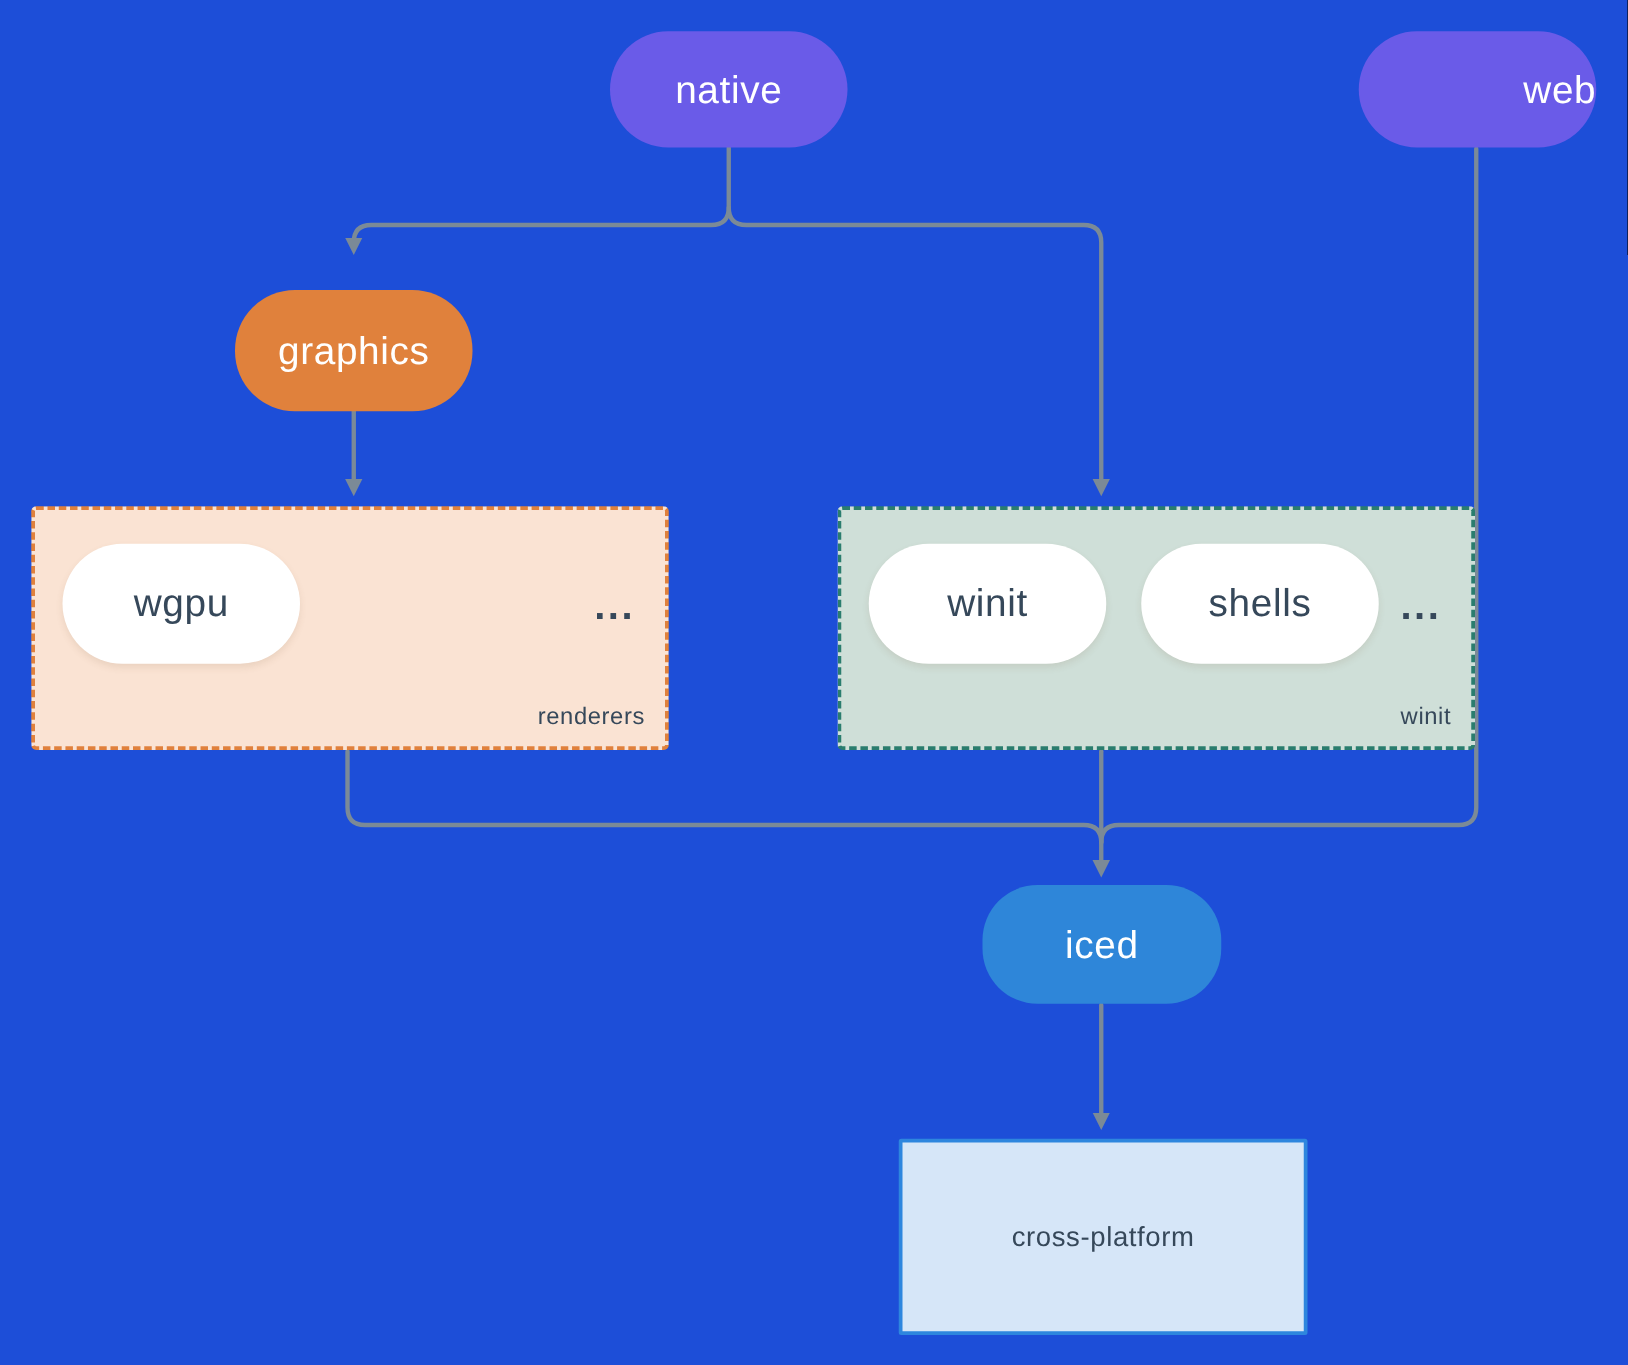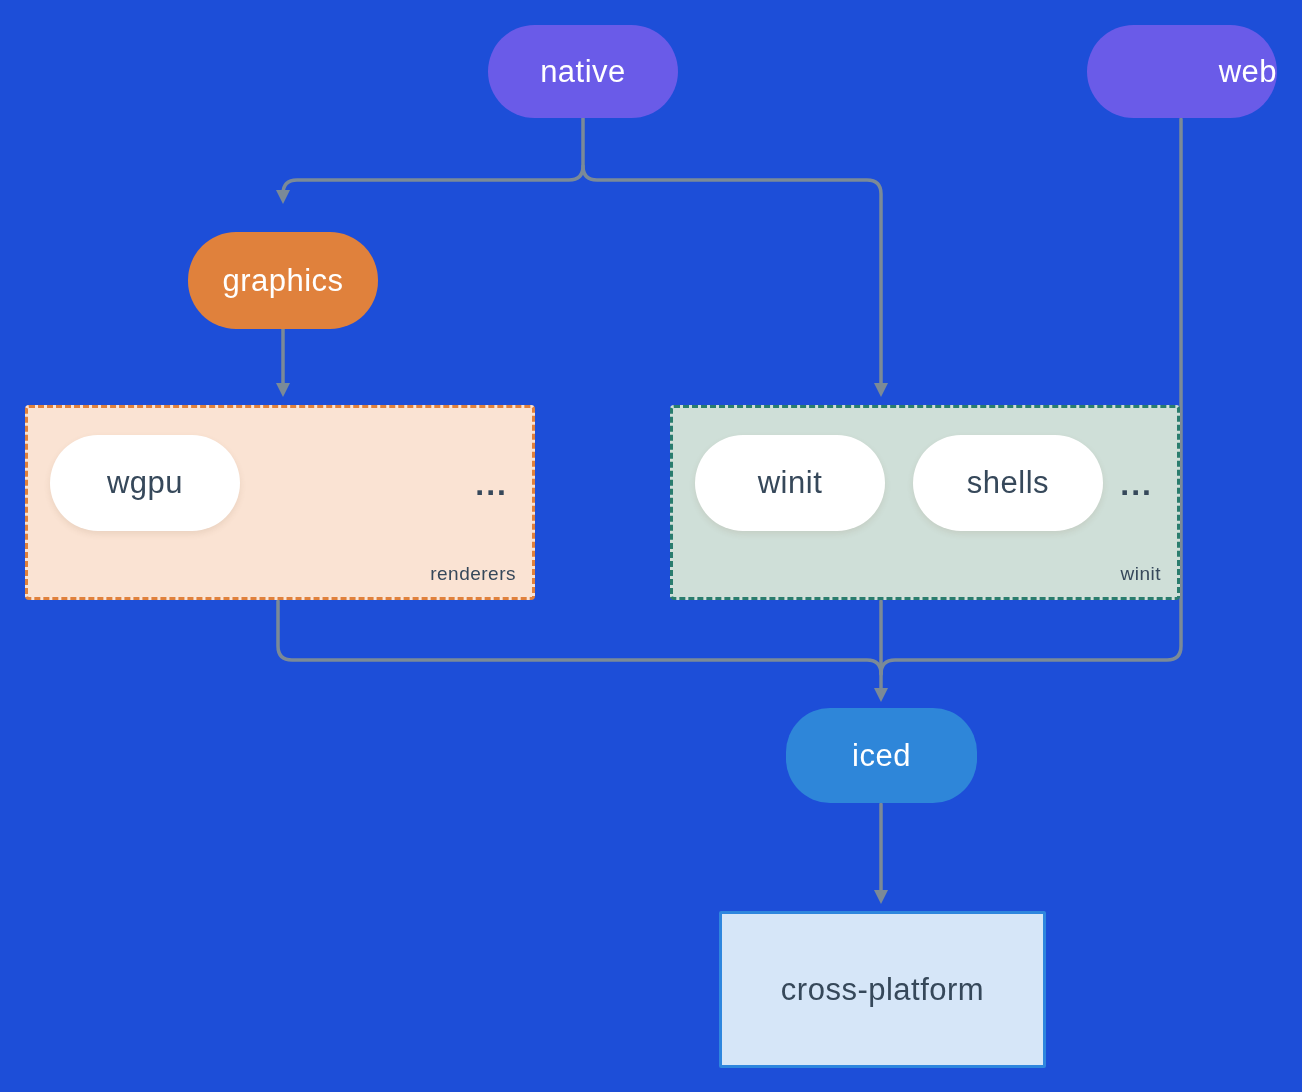--- a/index.html
+++ b/index.html
@@ -113,21 +113,21 @@
     left: 719px; top: 911px;
     width: 321px; height: 151px;
     background: #D6E6F8;
     border: 3px solid #2E86DE;
     border-radius: 2px;
     display: flex;
     flex-direction: row;
     align-items: center;
     justify-content: center;
     color: #36485A;
-    font-size: 31px;
+    font-size: 22px;
     line-height: 47px;
     letter-spacing: 0.5px;
     text-align: right;
   }
 </style>
 </head>
 <body>
 
 <div id="canvas">
 

